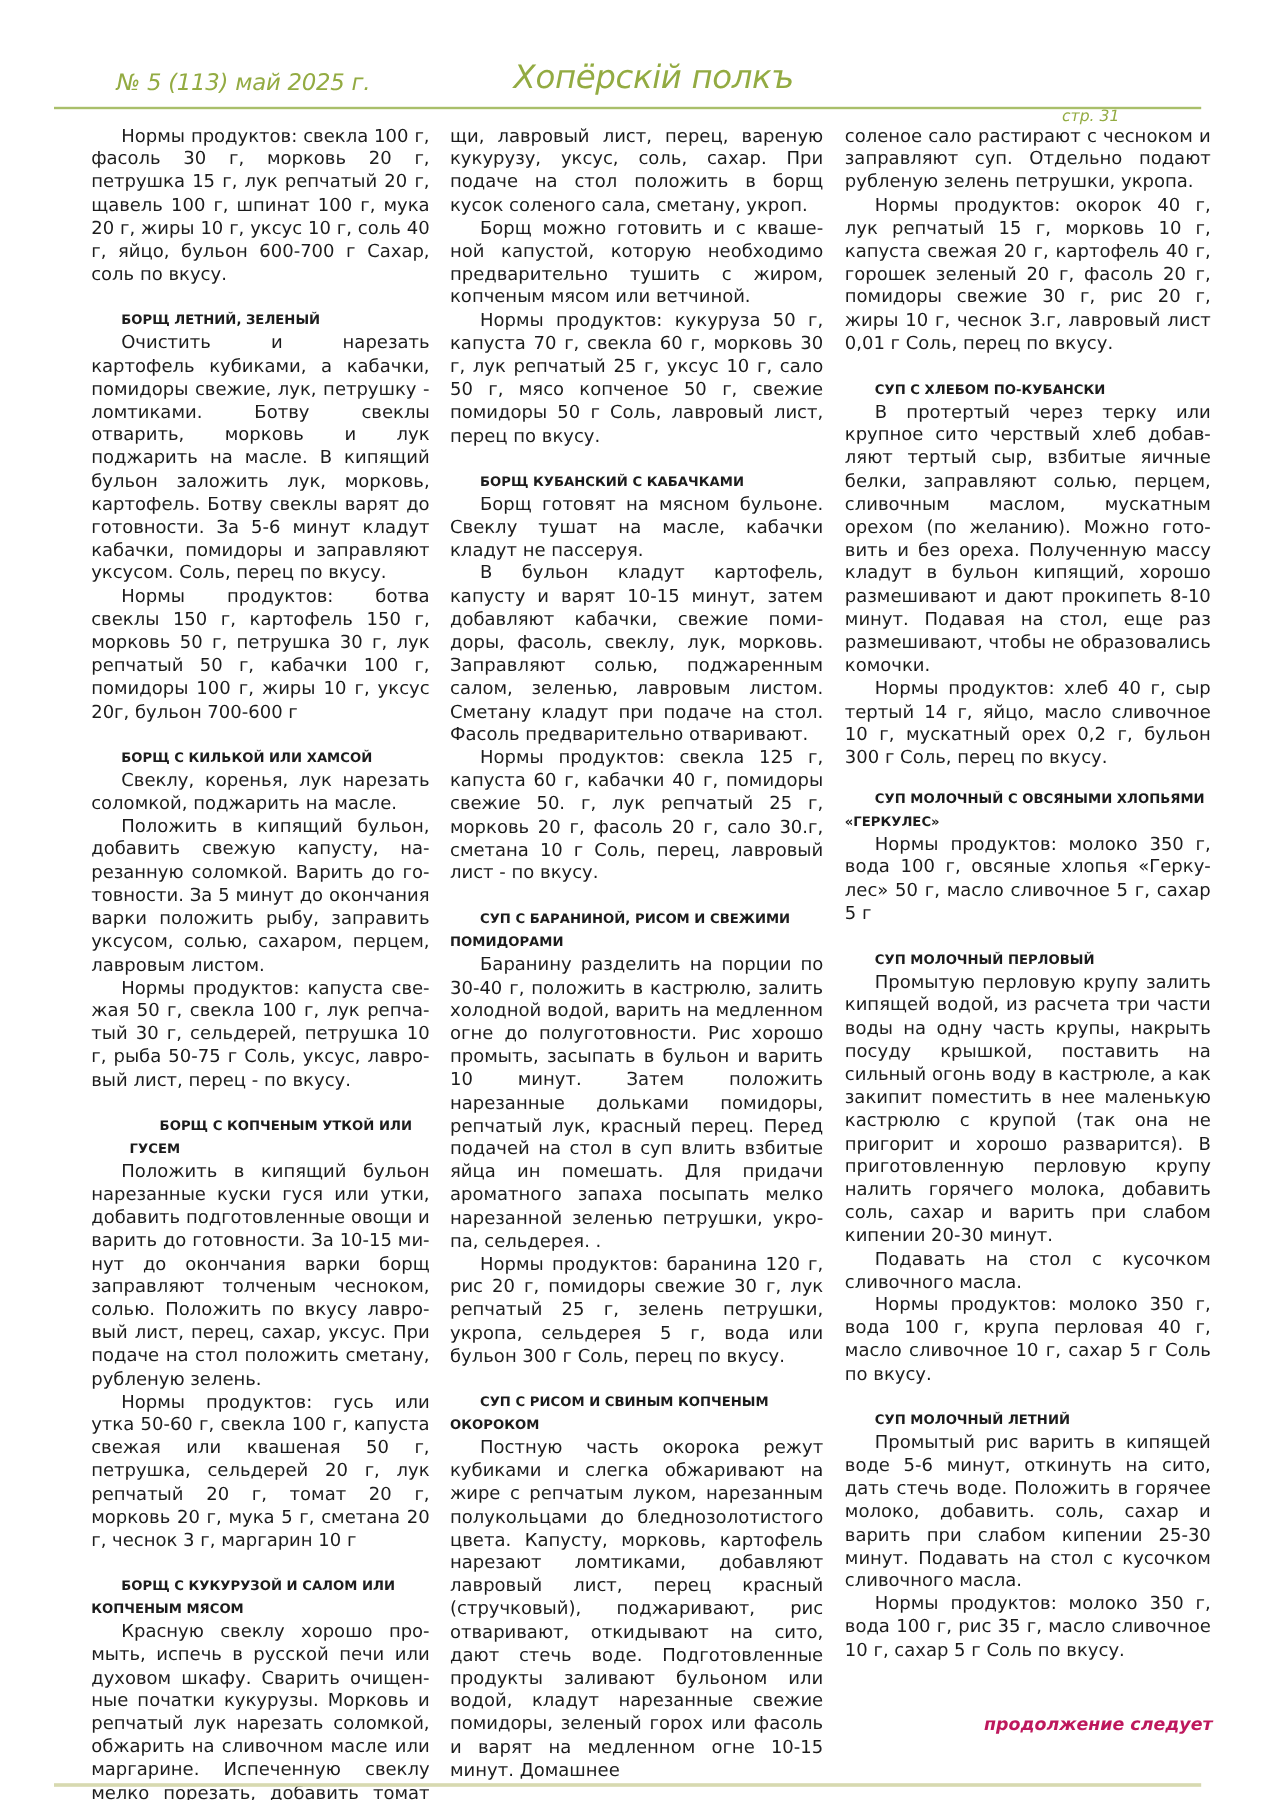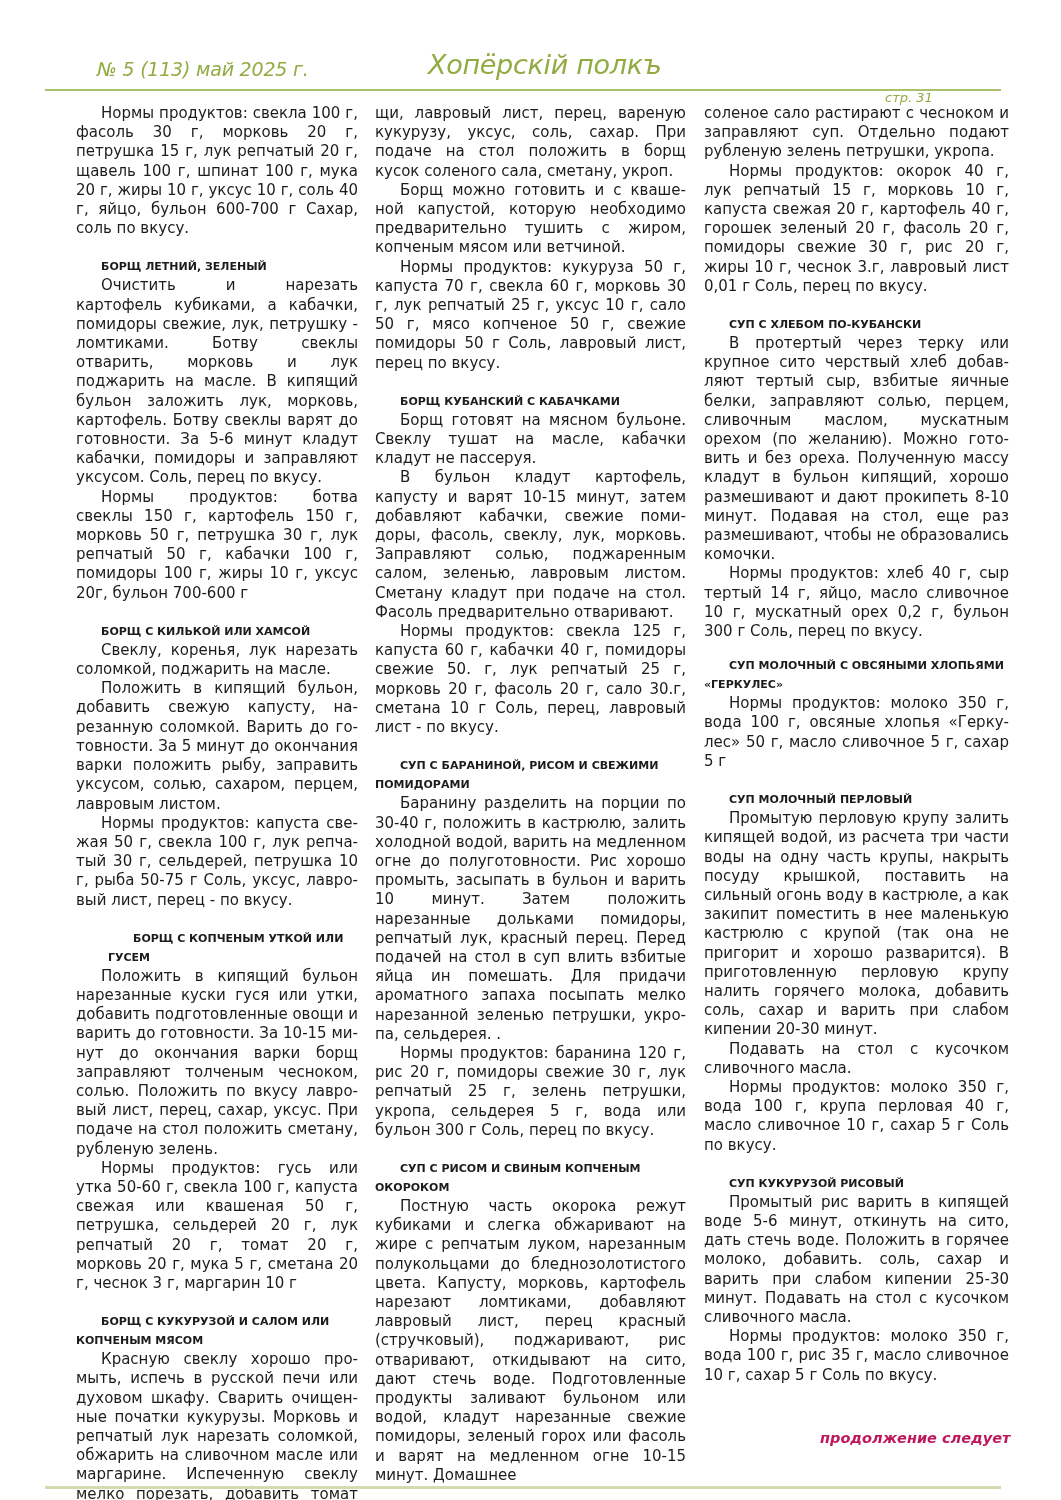--- a/index.html
+++ b/index.html
@@ -73,20 +73,20 @@
       <p>Нормы продуктов: окорок 40 г, лук репчатый 15 г, морковь 10 г, капуста свежая 20 г, картофель 40 г, горошек зеленый 20 г, фасоль 20 г, помидоры свежие 30 г, рис 20 г, жиры 10 г, чеснок 3.г, лавровый лист 0,01 г Соль, перец по вкусу.</p>
       <h3 style="padding-left: 0px; text-indent: 25px;">СУП С ХЛЕБОМ ПО-КУБАНСКИ</h3>
       <p>В протертый через терку или крупное сито черствый хлеб добав­ляют тертый сыр, взбитые яичные белки, заправляют солью, перцем, сливочным маслом, мускатным орехом (по желанию). Можно гото­вить и без ореха. Полученную мас­су кладут в бульон кипящий, хоро­шо размешивают и дают прокипеть 8-10 минут. Подавая на стол, еще раз размешивают, чтобы не об­разовались комочки.</p>
       <p>Нормы продуктов: хлеб 40 г, сыр тертый 14 г, яйцо, масло сли­вочное 10 г, мускатный орех 0,2 г, бульон 300 г Соль, перец по вкусу.</p>
       <h3 style="padding-left: 0px; text-indent: 25px; margin-top: 15px;">СУП МОЛОЧНЫЙ С ОВСЯНЫМИ ХЛОПЬЯМИ «ГЕРКУЛЕС»</h3>
       <p>Нормы продуктов: молоко 350 г, вода 100 г, овсяные хлопья «Герку­лес» 50 г, масло сливочное 5 г, са­хар 5 г</p>
       <h3 style="padding-left: 0px; text-indent: 25px;">СУП МОЛОЧНЫЙ ПЕРЛОВЫЙ</h3>
       <p>Промытую перловую крупу за­лить кипящей водой, из расчета три части воды на одну часть крупы, накрыть посуду крышкой, поста­вить на сильный огонь воду в ка­стрюле, а как закипит поместить в нее маленькую кастрюлю с крупой (так она не пригорит и хорошо раз­варится). В приготовленную перло­вую крупу налить горячего молока, добавить соль, сахар и варить при слабом кипении 20-30 минут.</p>
       <p>Подавать на стол с кусочком сливочного масла.</p>
       <p>Нормы продуктов: молоко 350 г, вода 100 г, крупа перловая 40 г, масло сливочное 10 г, сахар 5 г Соль по вкусу.</p>
-      <h3 style="padding-left: 0px; text-indent: 25px;">СУП КУКУРУЗОЙ РИСОВЫЙ</h3>
+      <h3 style="padding-left: 0px; text-indent: 25px;">СУП МОЛОЧНЫЙ ЛЕТНИЙ</h3>
       <p>Промытый рис варить в кипя­щей воде 5-6 минут, откинуть на сито, дать стечь воде. Положить в горячее молоко, добавить. соль, сахар и варить при слабом кипении 25-30 минут. Подавать на стол с кусочком сливочного масла.</p>
       <p>Нормы продуктов: молоко 350 г, вода 100 г, рис 35 г, масло сливоч­ное 10 г, сахар 5 г Соль по вкусу.</p>
     </div>
 
   <div class="cont">продолжение следует</div>
   <div class="rule-bottom"></div>
 </div>
 
 </body></html>

